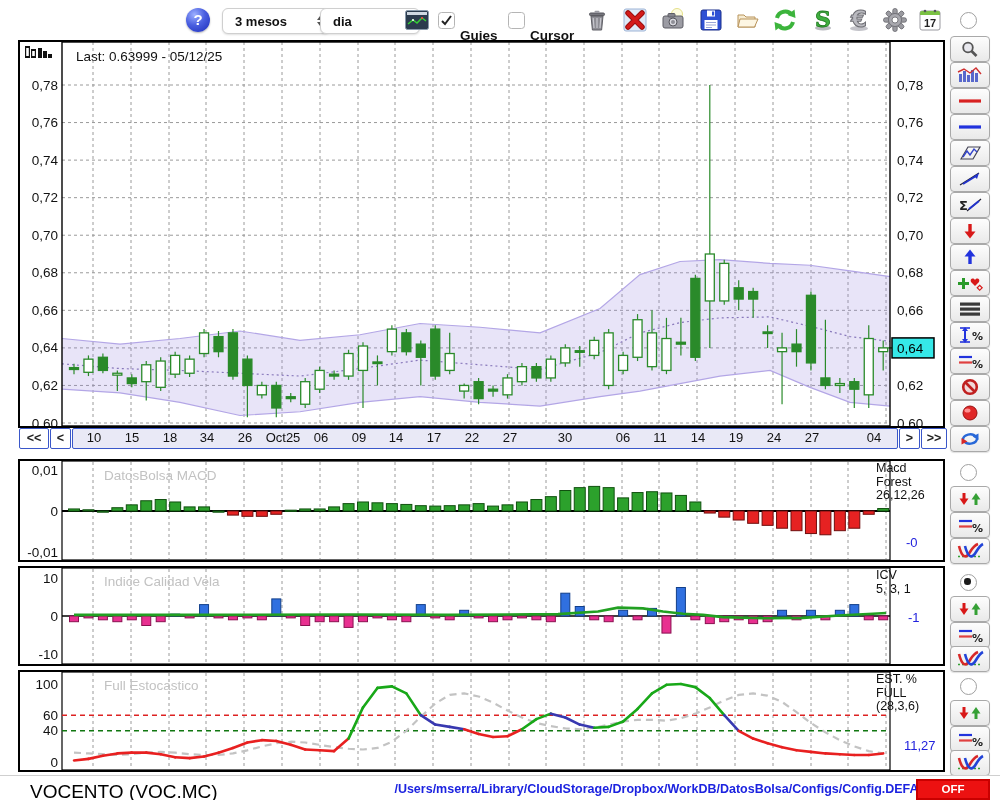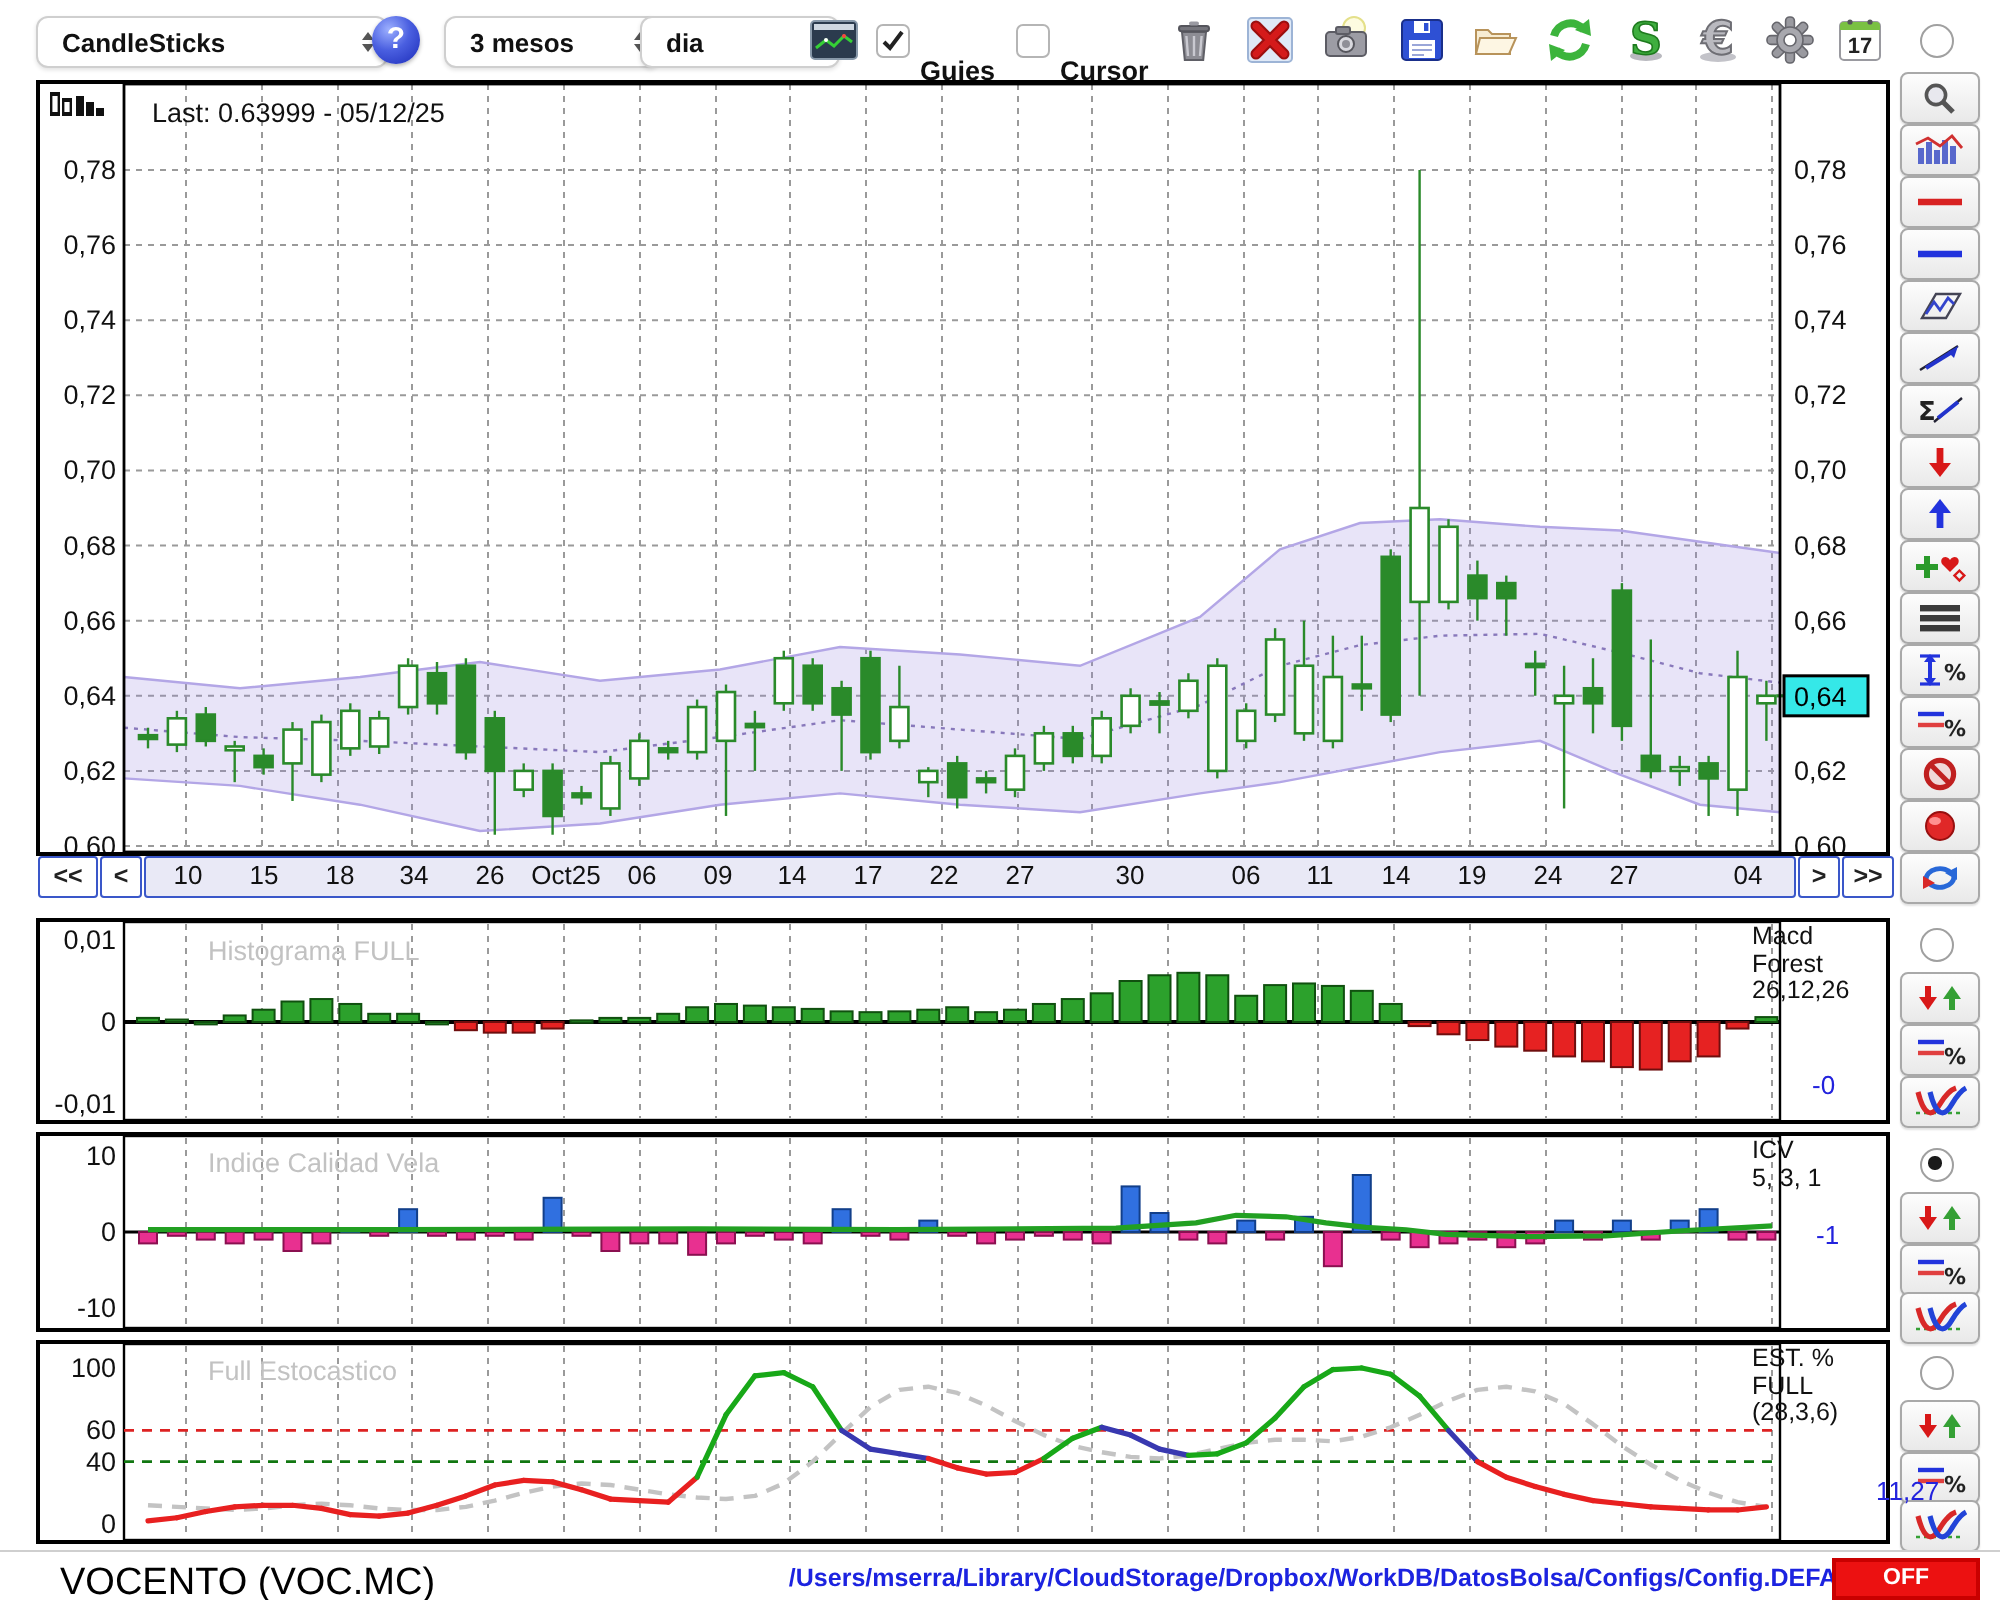--- a/index.html
+++ b/index.html
@@ -43,27 +43,20 @@
   #symlab{position:absolute;left:30px;top:5px;font-size:19px;color:#000;}
   #pathlab{position:absolute;left:680px;top:6px;transform:translateX(-50%);font-size:12.5px;font-weight:700;color:#1c23e0;white-space:nowrap;}
   #offbtn{position:absolute;left:916px;top:3px;width:70px;height:17px;background:#ec1111;border:2px solid #c90000;
     color:#fff;font-size:11.5px;font-weight:700;text-align:center;line-height:16px;}
   svg{display:block;}
 </style>
 </head>
 <body>
 
 <div id="toolbar">
-  <div class="msel" style="left:18px;width:156px;">
-    <span>CandleSticks</span>
-    <span class="stp">
-        <span class="tri-u"></span>
-        <span class="tri-d"></span>
-      </span>
-  </div>
   <div id="helpbtn"><span>?</span></div>
   <div class="msel" style="left:222px;width:88px;">
     <span>3 mesos</span>
     <span class="stp">
         <span class="tri-u"></span>
         <span class="tri-d"></span>
       </span>
   </div>
   <div class="msel" style="left:320px;width:80px;">
     <span>dia</span>
@@ -388,21 +381,21 @@
       <span class="navdate" style="left: 663px;">19</span>
       <span class="navdate" style="left: 701px;">24</span>
       <span class="navdate" style="left: 739px;">27</span>
       <span class="navdate" style="left: 801px;">04</span>
     </div>
   <div class="navbtn" style="left:881px;width:19px;">&gt;</div>
   <div class="navbtn" style="left:903px;width:24px;">&gt;&gt;</div>
 </div>
 
 <div class="frame" style="top:459px;height:103px;">
-  <div class="ptitle" style="left:86px;top:9px;">Histograma FULL</div>
+  <div class="ptitle" style="left:86px;top:9px;">DatosBolsa MACD</div>
   <div class="rlab" style="top:3px;">
     <div>Macd</div>
       <div>Forest</div>
       <div>26,12,26</div>
   </div>
   <div class="blueval" style="left:888px;top:76px;">-0</div>
   <svg id="svg-macd" width="927" height="103">
       <line x1="75" y1="3" x2="75" y2="100" stroke="#9a9a9a" stroke-width="1" stroke-dasharray="3,3"></line>
       <line x1="113" y1="3" x2="113" y2="100" stroke="#9a9a9a" stroke-width="1" stroke-dasharray="3,3"></line>
       <line x1="151" y1="3" x2="151" y2="100" stroke="#9a9a9a" stroke-width="1" stroke-dasharray="3,3"></line>
@@ -588,21 +581,21 @@
     </svg>
 </div>
 
 <div class="frame" style="top:670px;height:102px;">
   <div class="ptitle" style="left:86px;top:8px;">Full Estocastico</div>
   <div class="rlab" style="top:3px;">
     <div>EST. %</div>
       <div>FULL</div>
       <div>(28,3,6)</div>
   </div>
-  <div class="blueval" style="left:920px;top:68px;">11,27</div>
+  <div class="blueval" style="left:886px;top:68px;">11,27</div>
   <svg id="svg-stoch" width="927" height="102">
       <line x1="75" y1="3" x2="75" y2="99" stroke="#9a9a9a" stroke-width="1" stroke-dasharray="3,3"></line>
       <line x1="113" y1="3" x2="113" y2="99" stroke="#9a9a9a" stroke-width="1" stroke-dasharray="3,3"></line>
       <line x1="151" y1="3" x2="151" y2="99" stroke="#9a9a9a" stroke-width="1" stroke-dasharray="3,3"></line>
       <line x1="188" y1="3" x2="188" y2="99" stroke="#9a9a9a" stroke-width="1" stroke-dasharray="3,3"></line>
       <line x1="226" y1="3" x2="226" y2="99" stroke="#9a9a9a" stroke-width="1" stroke-dasharray="3,3"></line>
       <line x1="264" y1="3" x2="264" y2="99" stroke="#9a9a9a" stroke-width="1" stroke-dasharray="3,3"></line>
       <line x1="302" y1="3" x2="302" y2="99" stroke="#9a9a9a" stroke-width="1" stroke-dasharray="3,3"></line>
       <line x1="340" y1="3" x2="340" y2="99" stroke="#9a9a9a" stroke-width="1" stroke-dasharray="3,3"></line>
       <line x1="377" y1="3" x2="377" y2="99" stroke="#9a9a9a" stroke-width="1" stroke-dasharray="3,3"></line>

